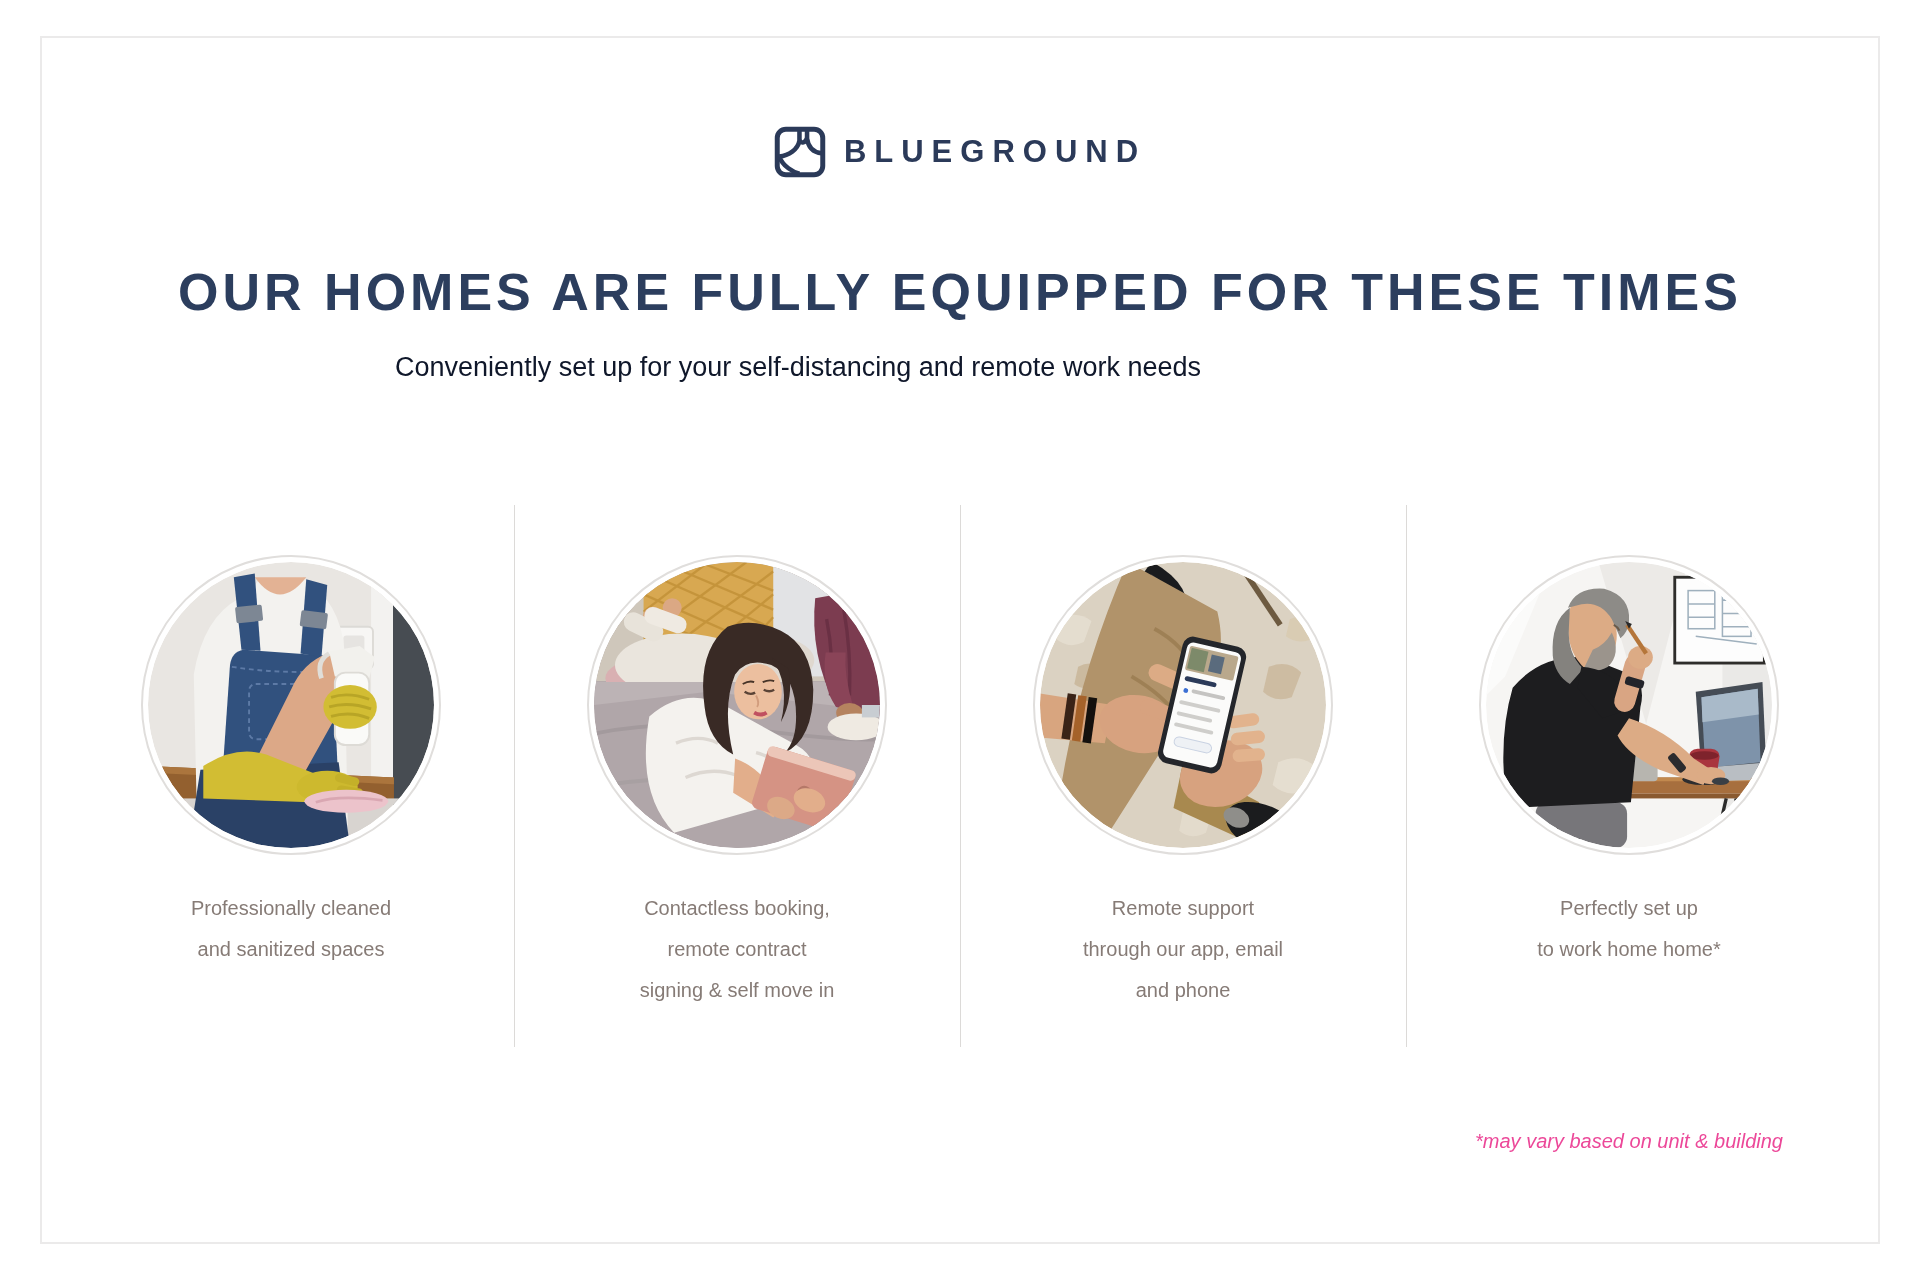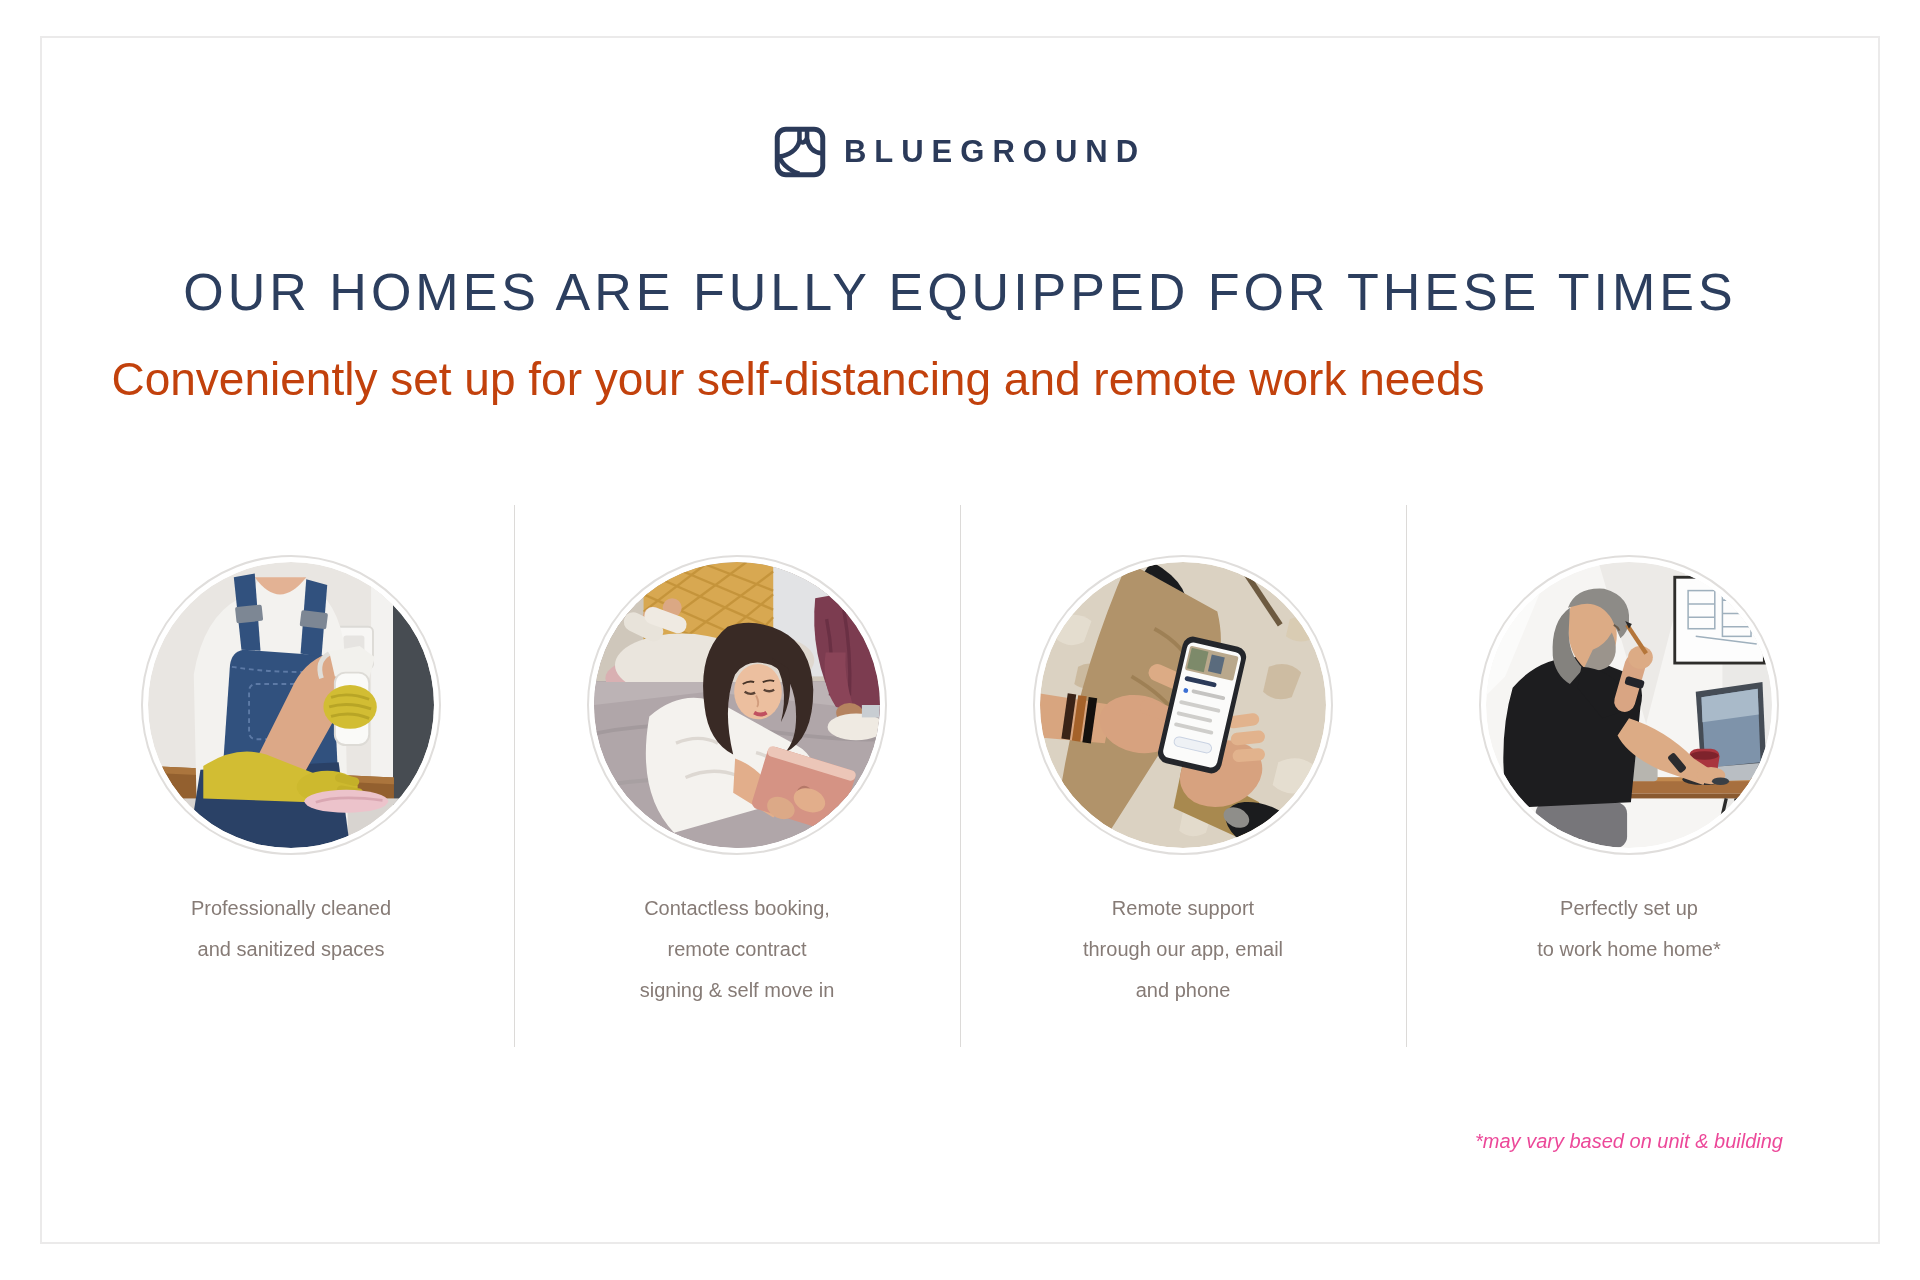--- a/index.html
+++ b/index.html
@@ -23,28 +23,28 @@
   }
   .logo-icon{width:52px;height:52px;display:block;}
   .wordmark{
     font-size:31px; font-weight:700; letter-spacing:8px;
     color:#2b3a59;
   }
   
   .headline{
     position:absolute; left:0; top:262px; width:1920px;
     text-align:center;
-    font-size:52px; font-weight:400; letter-spacing:4px;
+    font-size:52px; font-weight:700; letter-spacing:4px;
     color:#2c3e5e;
   }
   .subheadline{
     position:absolute; left:0; top:352px; width:1596px;
     text-align:center;
-    font-size:46px; font-weight:400;
-    color:#c2410c;
+    font-size:27px; font-weight:400;
+    color:#0f172a;
   }
   
   .features{
     position:absolute; left:68px; top:555px; width:1784px;
     display:flex;
   }
   .feature{
     flex:1 1 0;
     display:flex; flex-direction:column; align-items:center;
   }

